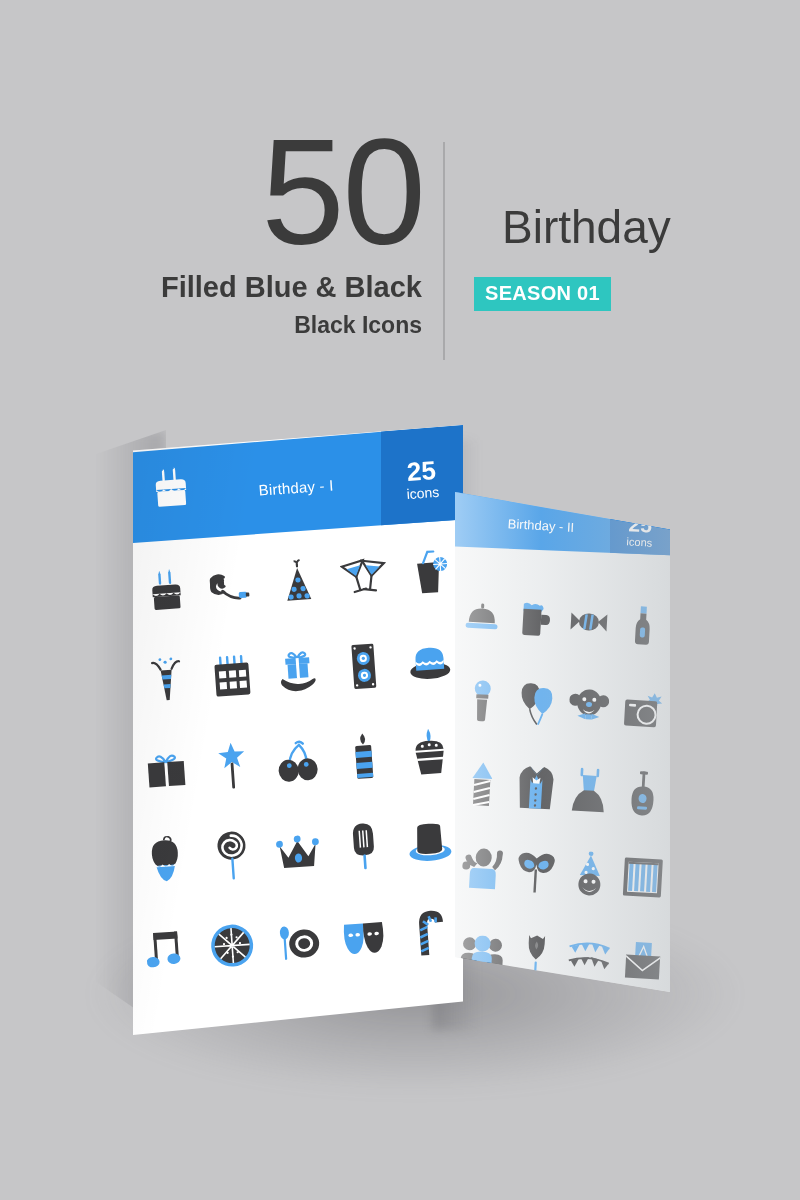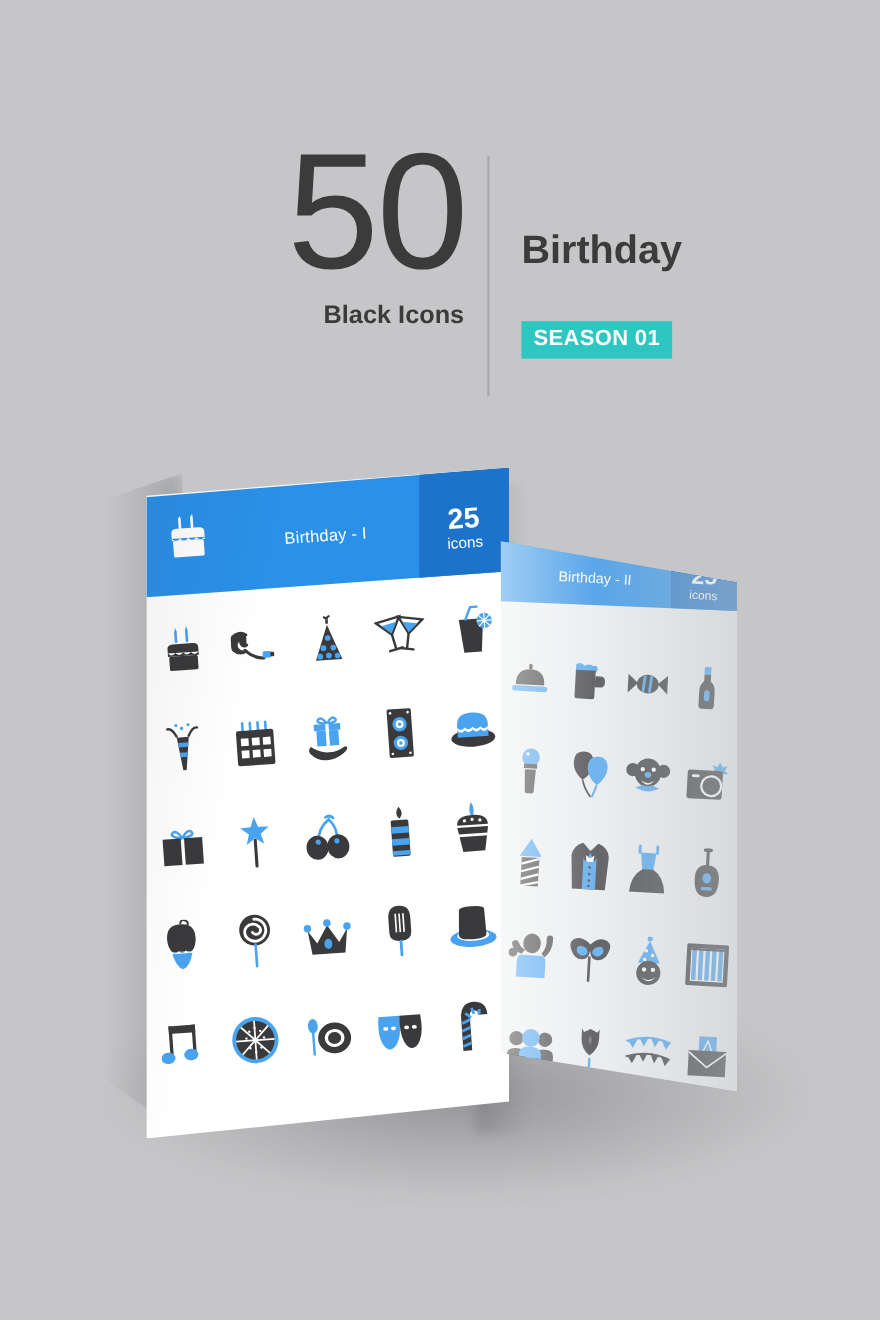--- a/index.html
+++ b/index.html
@@ -15,23 +15,23 @@
   .headline{position:absolute;left:12px;top:120px;width:656px;height:250px;}
   .hl-left{position:absolute;left:120px;top:0;width:300px;text-align:right;}
   .hl-num{
     font-size:150px;line-height:145px;font-weight:300;color:#3b3b3b;
     letter-spacing:-2px;padding-right:8px;font-family:"Liberation Sans",sans-serif;
   }
   .hl-sub1{font-size:29px;font-weight:bold;color:#3b3b3b;padding-right:10px;margin-top:6px;}
   .hl-sub2{font-size:23px;font-weight:bold;color:#3b3b3b;padding-right:10px;margin-top:8px;}
   .hl-divider{position:absolute;left:431px;top:22px;width:2px;height:218px;background:#a9a9ab;}
   .hl-right{position:absolute;left:462px;top:82px;}
-  .hl-title{font-size:36px;font-weight:bold;color:#3b3b3b;line-height:50px;}
+  .hl-title{font-size:46px;font-weight:normal;color:#3b3b3b;line-height:50px;margin-left:28px;}
   .hl-badge{
-    display:inline-block;margin-top:40px;background:#2ec6c0;color:#ffffff;
+    display:inline-block;margin-top:25px;background:#2ec6c0;color:#ffffff;
     font-size:20px;font-weight:bold;padding:5px 11px 6px 11px;letter-spacing:0.3px;
   }
 
   
   .floor-shadow{
     position:absolute;left:95px;top:930px;width:640px;height:160px;
     background:radial-gradient(ellipse at 50% 40%,rgba(80,80,85,0.42) 0%,rgba(110,110,115,0.22) 42%,rgba(150,150,155,0.0) 72%);
     filter:blur(9px);
   }
   .side-shadow{
@@ -130,20 +130,21 @@
   .wh{fill:#ffffff;}
 </style>
 </head>
 <body>
 
 <div class="stage">
 
   <div class="headline">
     <div class="hl-left">
       <div class="hl-num">50</div>
+      <div class="hl-sub1">Filled Blue &amp; Black</div>
       <div class="hl-sub2">Black Icons</div>
     </div>
     <div class="hl-divider"></div>
     <div class="hl-right">
       <div class="hl-title">Birthday</div>
       <div class="hl-badge">SEASON 01</div>
     </div>
   </div>
 
   <div class="floor-shadow"></div>

